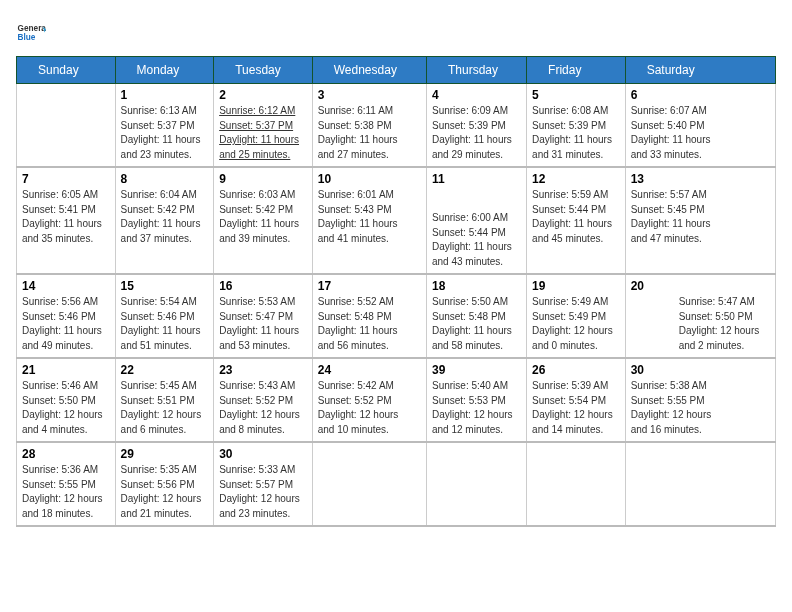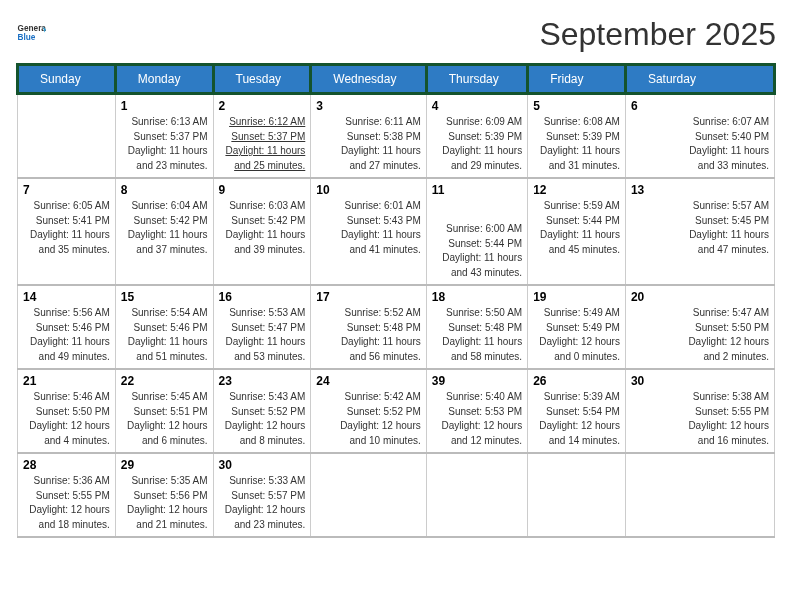--- a/index.html
+++ b/index.html
@@ -44,21 +44,21 @@
     }
     thead tr {
       background-color: #2e7bc4;
       color: #fff;
     }
     thead th {
       padding: 6px 21px;
       text-align: left;
       font-weight: normal;
       font-size: 12px;
-      border: 3px solid #14532d;
+      border: 1px solid #14532d;
     }
     tbody tr {
       vertical-align: top;
     }
     tbody tr:nth-child(odd) {
       background-color: #fff;
     }
     tbody tr:nth-child(even) {
       background-color: #fff;
     }
@@ -72,40 +72,38 @@
     .day-num {
       font-weight: bold;
       font-size: 12px;
       display: block;
       margin-bottom: 2px;
     }
     .day-info {
       color: #333;
       font-size: 10px;
       line-height: 1.45;
-      text-align: right;
     }
     tbody tr {
       border-bottom: 2px solid #bbb;
     }
   </style>
 </head>
 <body>
 
 <div class="header">
   <div class="logo">
     <svg class="logo-icon" viewBox="0 0 40 40">
       <text x="2" y="20" font-size="11" font-weight="bold" fill="#333">General</text>
       <text x="2" y="32" font-size="11" font-weight="bold" fill="#1a6fc4">Blue</text>
       <polygon points="32,10 40,18 36,14" fill="#1a6fc4"></polygon>
       <polygon points="36,14 40,18 38,22" fill="#2e9ed6"></polygon>
     </svg>
   </div>
   <div class="title-block">
-    <div class="month-title">September 2025</div>
   </div>
 </div>
 
 <table>
   <thead>
     <tr>
     <th>Sunday</th>
         <th>Monday</th>
         <th>Tuesday</th>
         <th>Wednesday</th>

